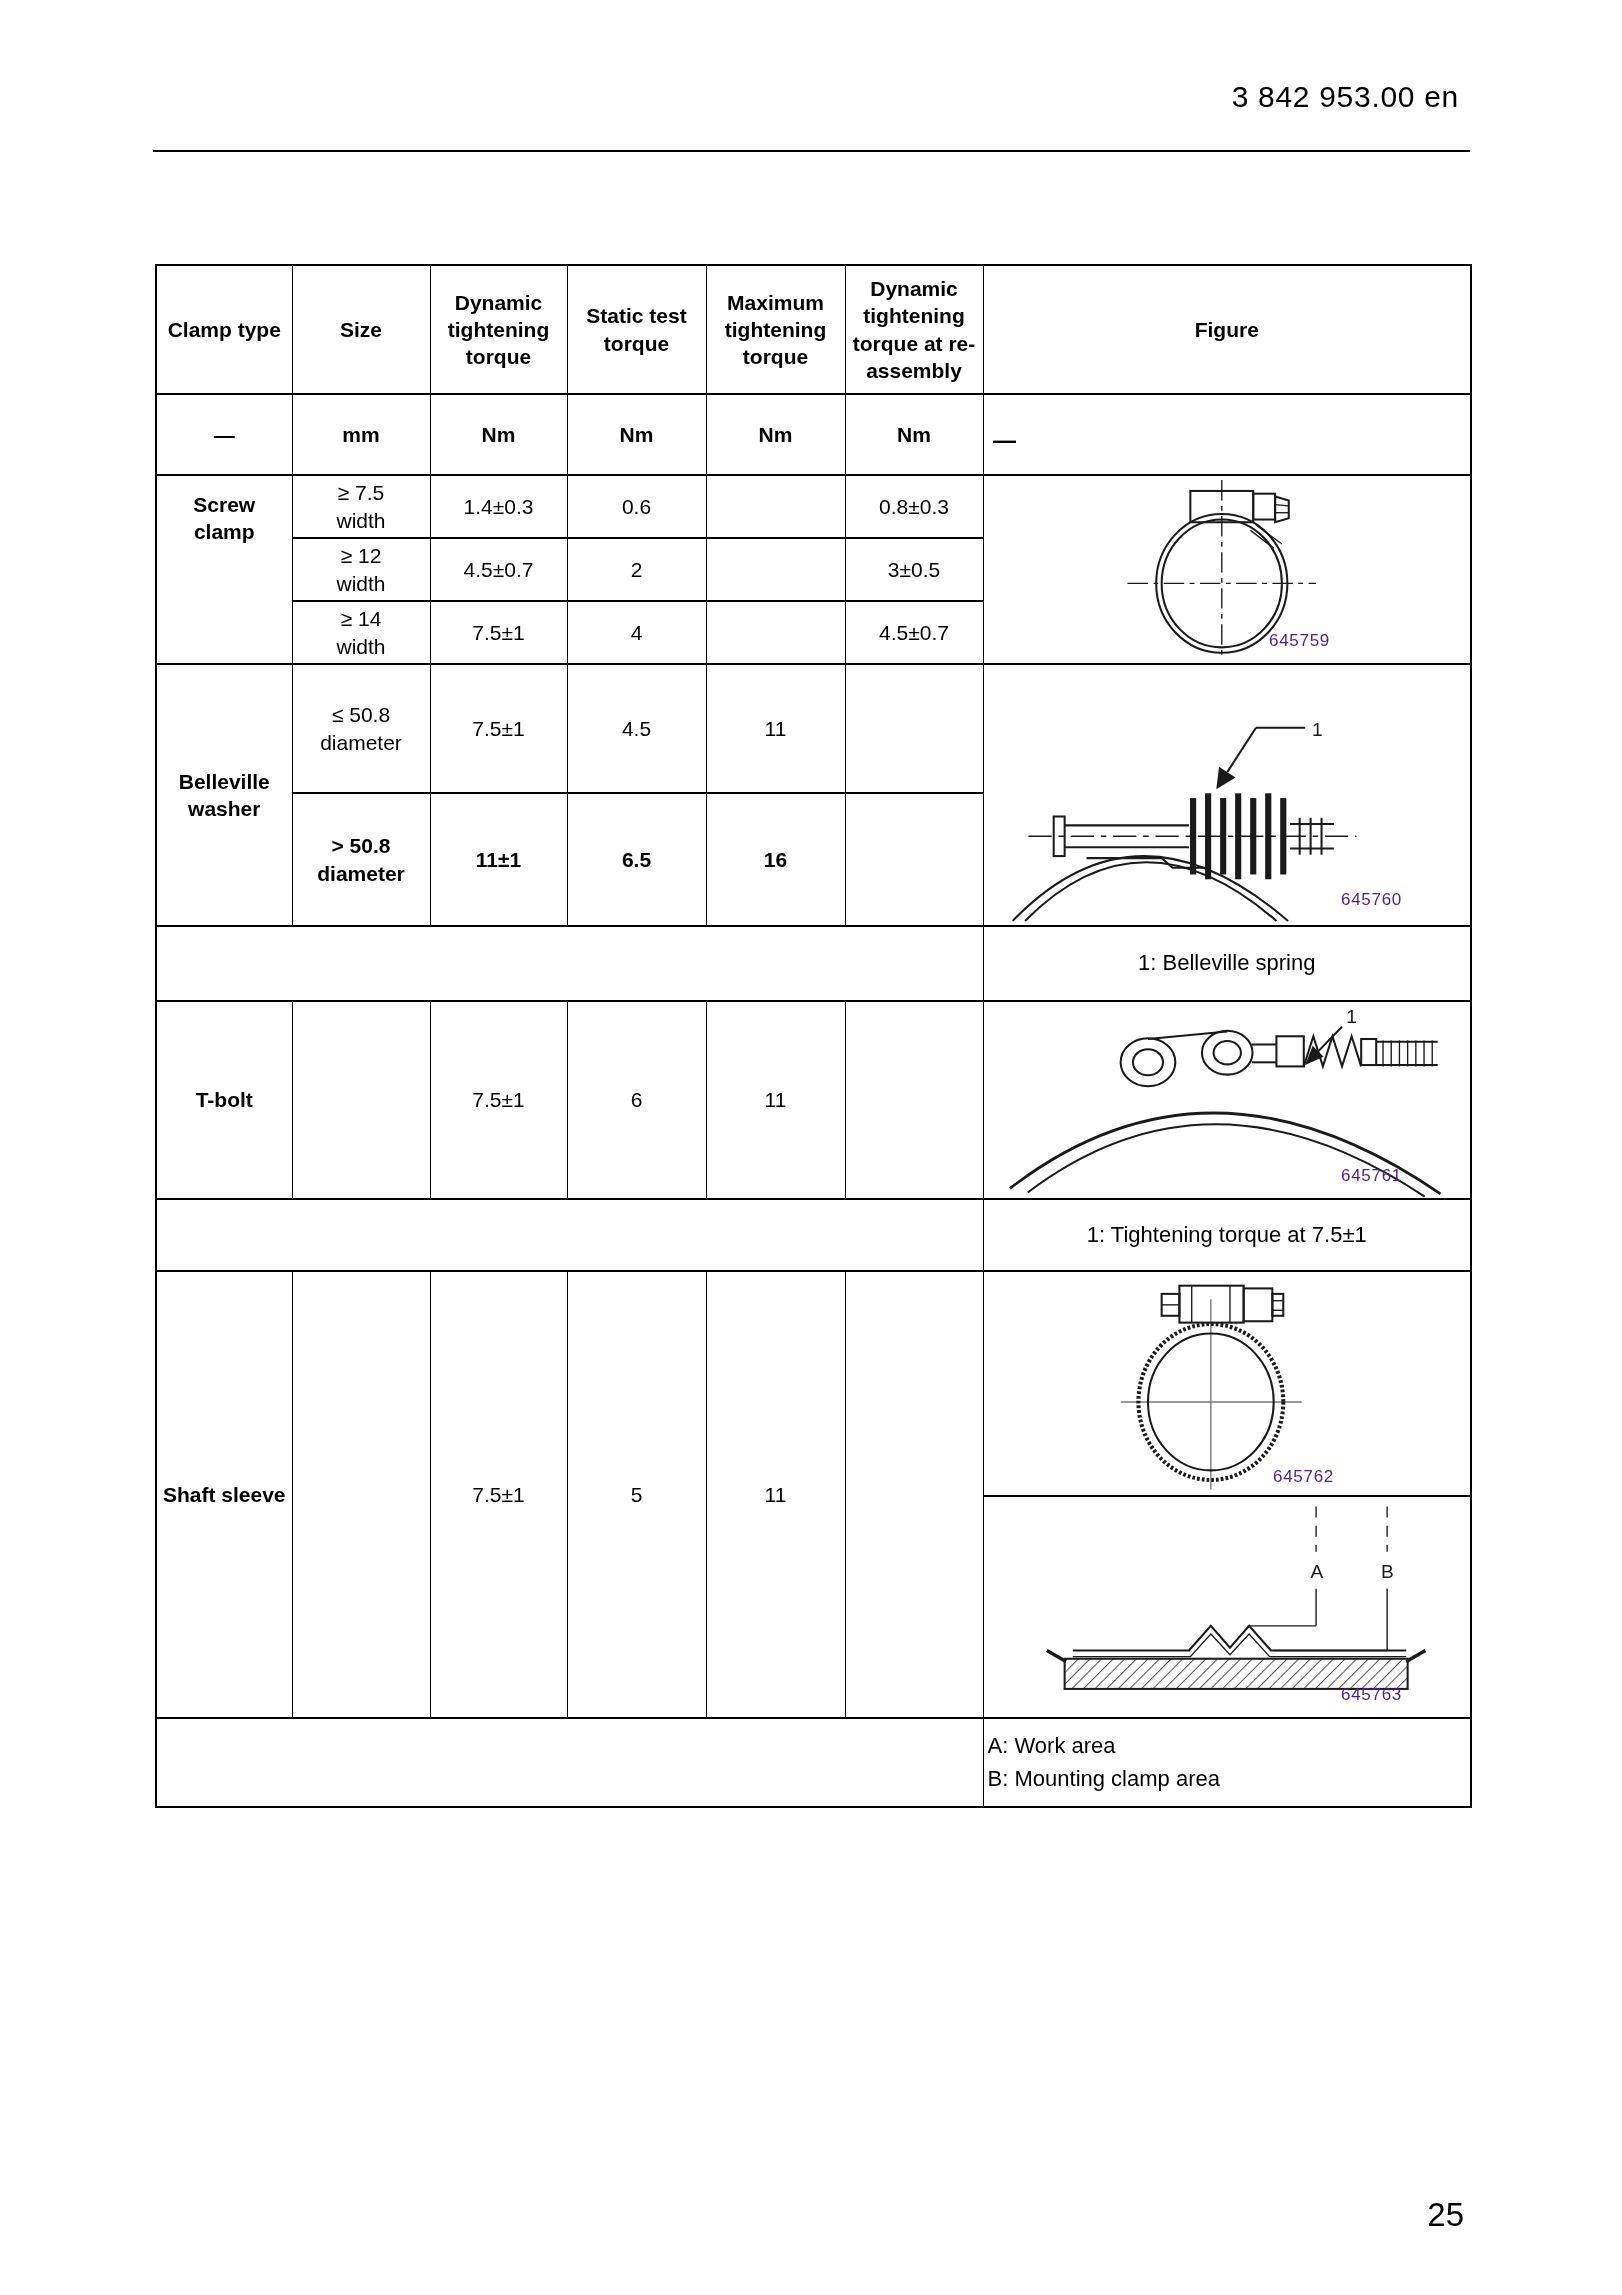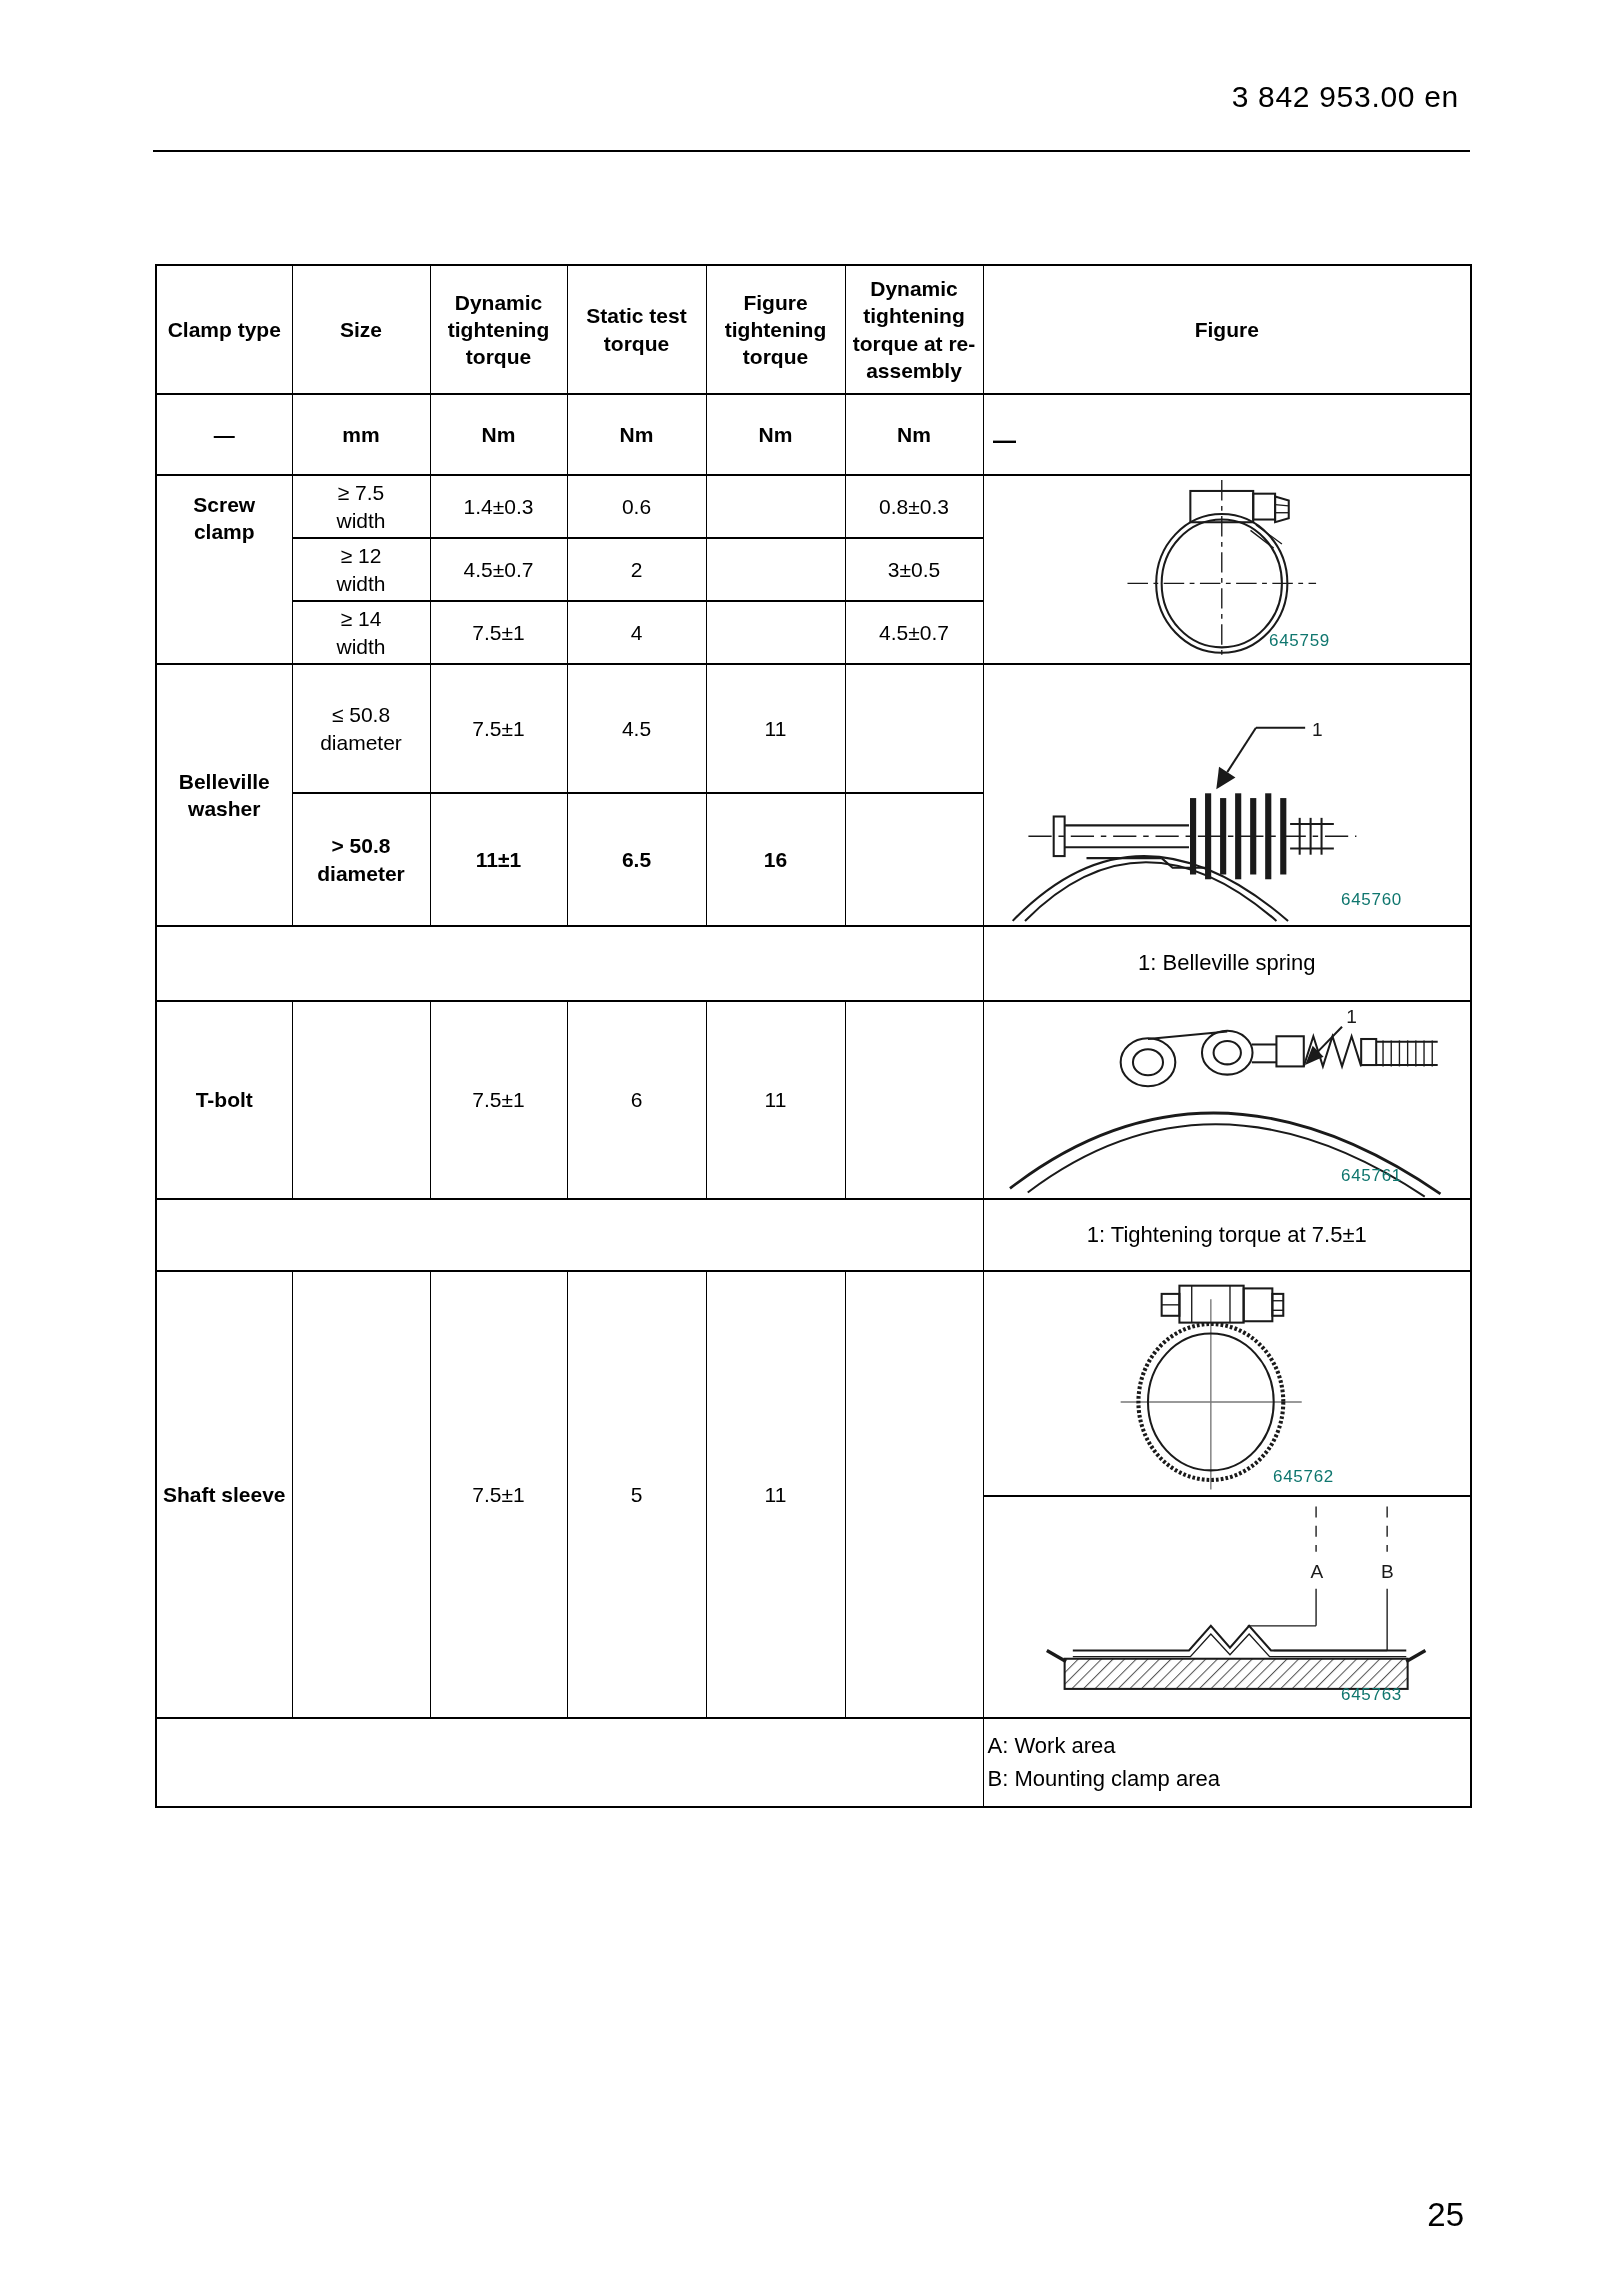--- a/index.html
+++ b/index.html
@@ -51,21 +51,21 @@
   td.hdr { font-weight:bold; vertical-align:top; padding-top:16.4px; }
   td.unit { font-weight:bold; vertical-align:top; padding-top:17.7px; }
   td.unit-fig { text-align:left; position:relative; }
   td.unit-fig .dash { position:absolute; left:9.5px; bottom:17.7px; font-size:23px; }
   td.ctype { font-weight:bold; }
   td.ctype.va-top { vertical-align:top; padding-top:15px; }
   td.size-top { vertical-align:top; padding-top:12.3px; }
   td.figcell { position:relative; padding:0; }
   td.figcell svg { position:absolute; left:0; top:0; width:100%; height:100%; display:block; }
   .fig-num {
-    position:absolute; bottom:11px; font-size:17px; color:#0f766e; letter-spacing:0.7px;
+    position:absolute; bottom:11px; font-size:17px; color:#4c1d95; letter-spacing:0.7px;
   }
   .fig-num.fn-645759 { right:140px; }
   .fig-num.fn-645760 { right:68px; bottom:13.6px; }
   .fig-num.fn-645761 { right:68px; }
   .fig-num.fn-645762 { right:136px; bottom:6.8px; }
   .fig-num.fn-645763 { right:68px; }
   td.caption { text-align:left; padding-left:29px; font-size:22px;margin-top:35px; }
   td.caption .cap-line { margin:4.1px 0; text-align:left; }
   td.blank { }
   tr.r-shaft2 td.figcell { border-top-width:2px; }
@@ -95,21 +95,21 @@
         <col style="width:138px">
       <col style="width:488px">
     </colgroup>
     <tbody>
 
       <tr class="r-header">
         <td class="hdr">Clamp type</td>
         <td class="hdr">Size</td>
         <td class="hdr">Dynamic tightening torque</td>
         <td class="hdr">Static test torque</td>
-        <td class="hdr">Figure tightening torque</td>
+        <td class="hdr">Maximum tightening torque</td>
         <td class="hdr">Dynamic tightening torque at re-assembly</td>
         <td class="hdr">Figure</td>
       </tr>
 
       <tr class="r-units">
         <td class="unit">—</td>
         <td class="unit">mm</td>
         <td class="unit">Nm</td>
         <td class="unit">Nm</td>
         <td class="unit">Nm</td>

